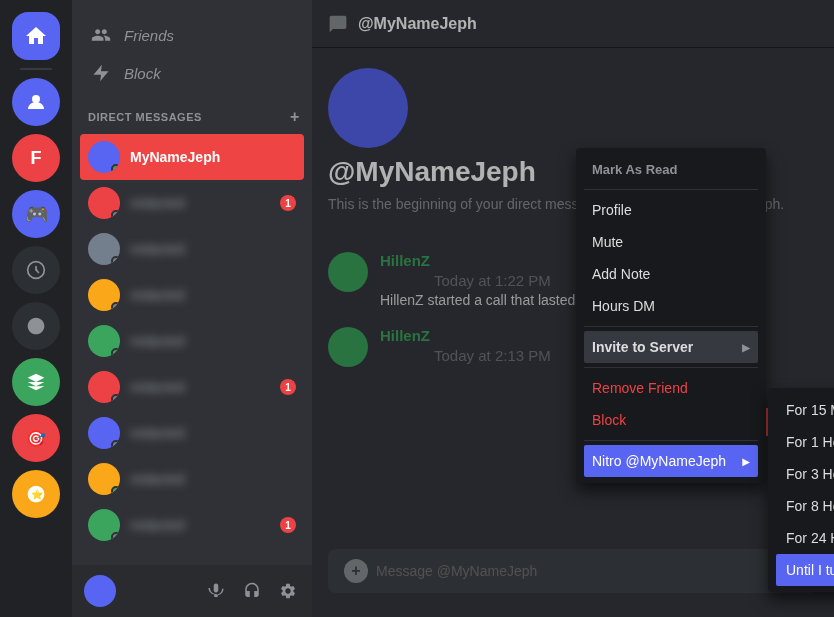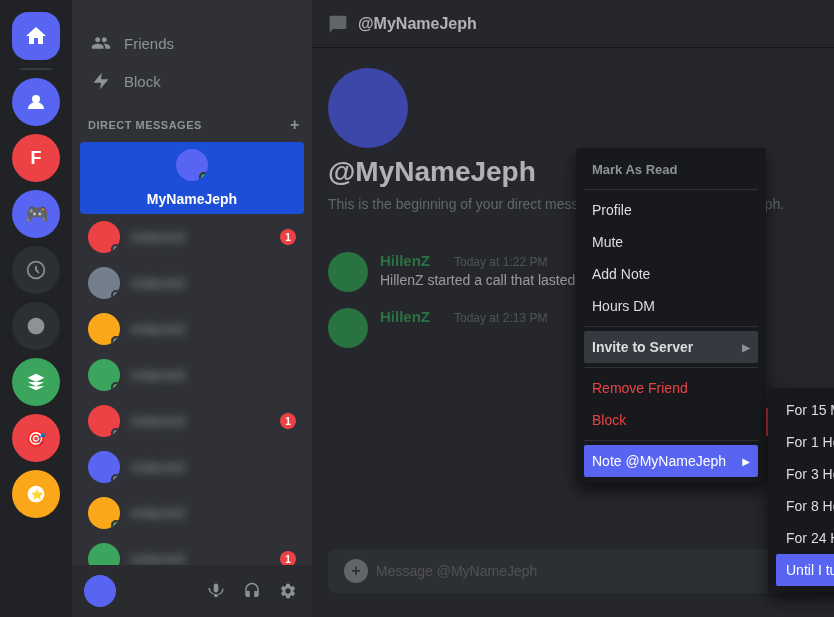--- a/index.html
+++ b/index.html
@@ -50,21 +50,22 @@
 
     
     .sidebar {
       width: 240px;
       background: #2f3136;
       display: flex;
       flex-direction: column;
       flex-shrink: 0;
     }
     .sidebar-nav {
-      padding: 24px 8px 0;
+      padding: 16px 8px 0;
+      font-style: italic;
     }
     .sidebar-nav-item {
       display: flex;
       align-items: center;
       gap: 12px;
       padding: 8px 10px;
       border-radius: 4px;
       cursor: pointer;
       color: #8e9297;
       font-size: 15px;
@@ -109,21 +110,21 @@
     .dm-item {
       display: flex;
       align-items: center;
       gap: 10px;
       padding: 7px 8px;
       border-radius: 4px;
       cursor: pointer;
       position: relative;
     }
     .dm-item:hover, .dm-item.active { background: #393c43; }
-    .dm-item.active { background: #1d4ed8; flex-direction: column; }
+    .dm-item.active { background: #ef4444; }
     .dm-avatar {
       width: 32px;
       height: 32px;
       border-radius: 50%;
       flex-shrink: 0;
       display: flex;
       align-items: center;
       justify-content: center;
       font-size: 12px;
       font-weight: 700;
@@ -237,32 +238,33 @@
     .message-avatar {
       width: 40px;
       height: 40px;
       border-radius: 50%;
       flex-shrink: 0;
       background: #5865f2;
     }
     .message-content {}
     .message-header {
       display: flex;
-      align-items: flex-end;
-      gap: 24px;
+      align-items: flex-start;
+      gap: 4px;
       margin-bottom: 2px;
     }
     .message-author {
       font-size: 15px;
       font-weight: 600;
       color: #fff;
     }
     .message-timestamp {
-      font-size: 12px;
+      font-size: 15px;
       color: #72767d;
+      margin-top: 20px;
     }
     .message-text {
       font-size: 14px;
       color: #dcddde;
       line-height: 1.4;
     }
 
     .chat-input-area {
       padding: 0 16px 24px;
       flex-shrink: 0;
@@ -660,21 +662,21 @@
     </div>
     <div class="ctx-divider"></div>
     <div class="ctx-item danger">
       <span>Remove Friend</span>
     </div>
     <div class="ctx-item danger">
       <span>Block</span>
     </div>
     <div class="ctx-divider"></div>
     <div class="ctx-item mute-item">
-      <span>Note @MyNameJeph</span>
+      <span>Nitro @MyNameJeph</span>
       <span class="ctx-chevron">▶</span>
     </div>
   </div>
 
   <div class="submenu">
     <div class="sub-item">
       <span>For 15 Minutes</span>
     </div>
     <div class="sub-item">
       <span>For 1 Hour</span>

